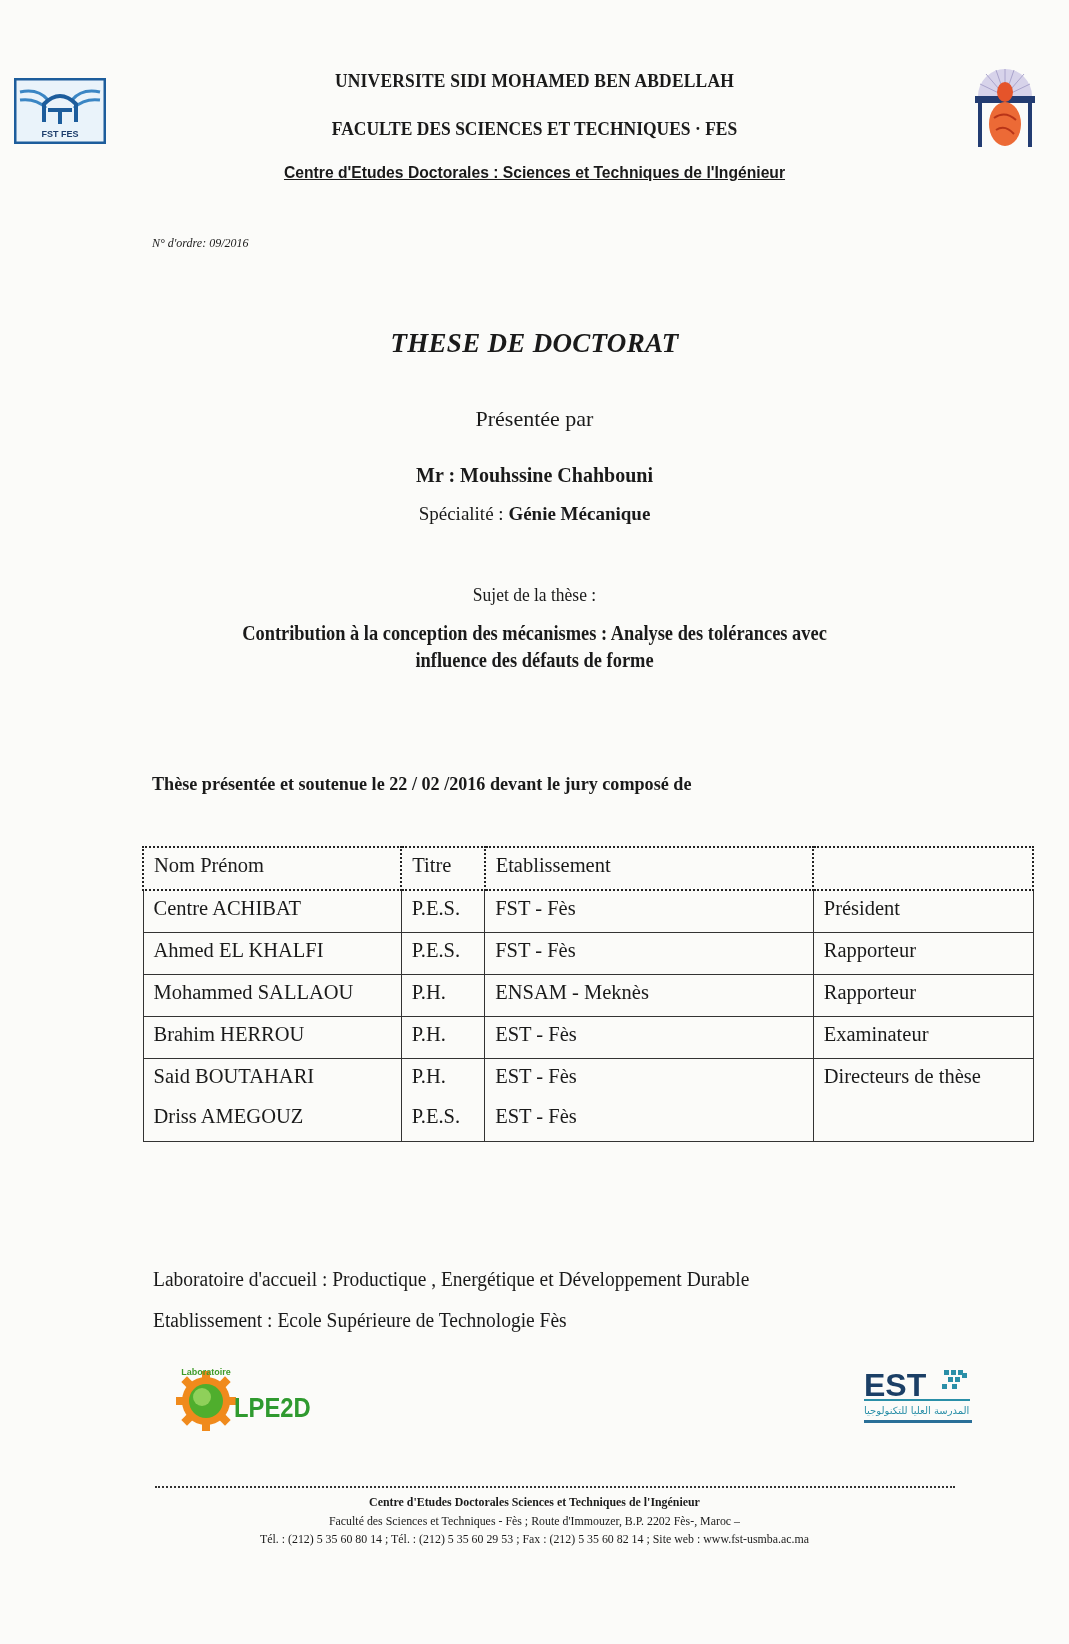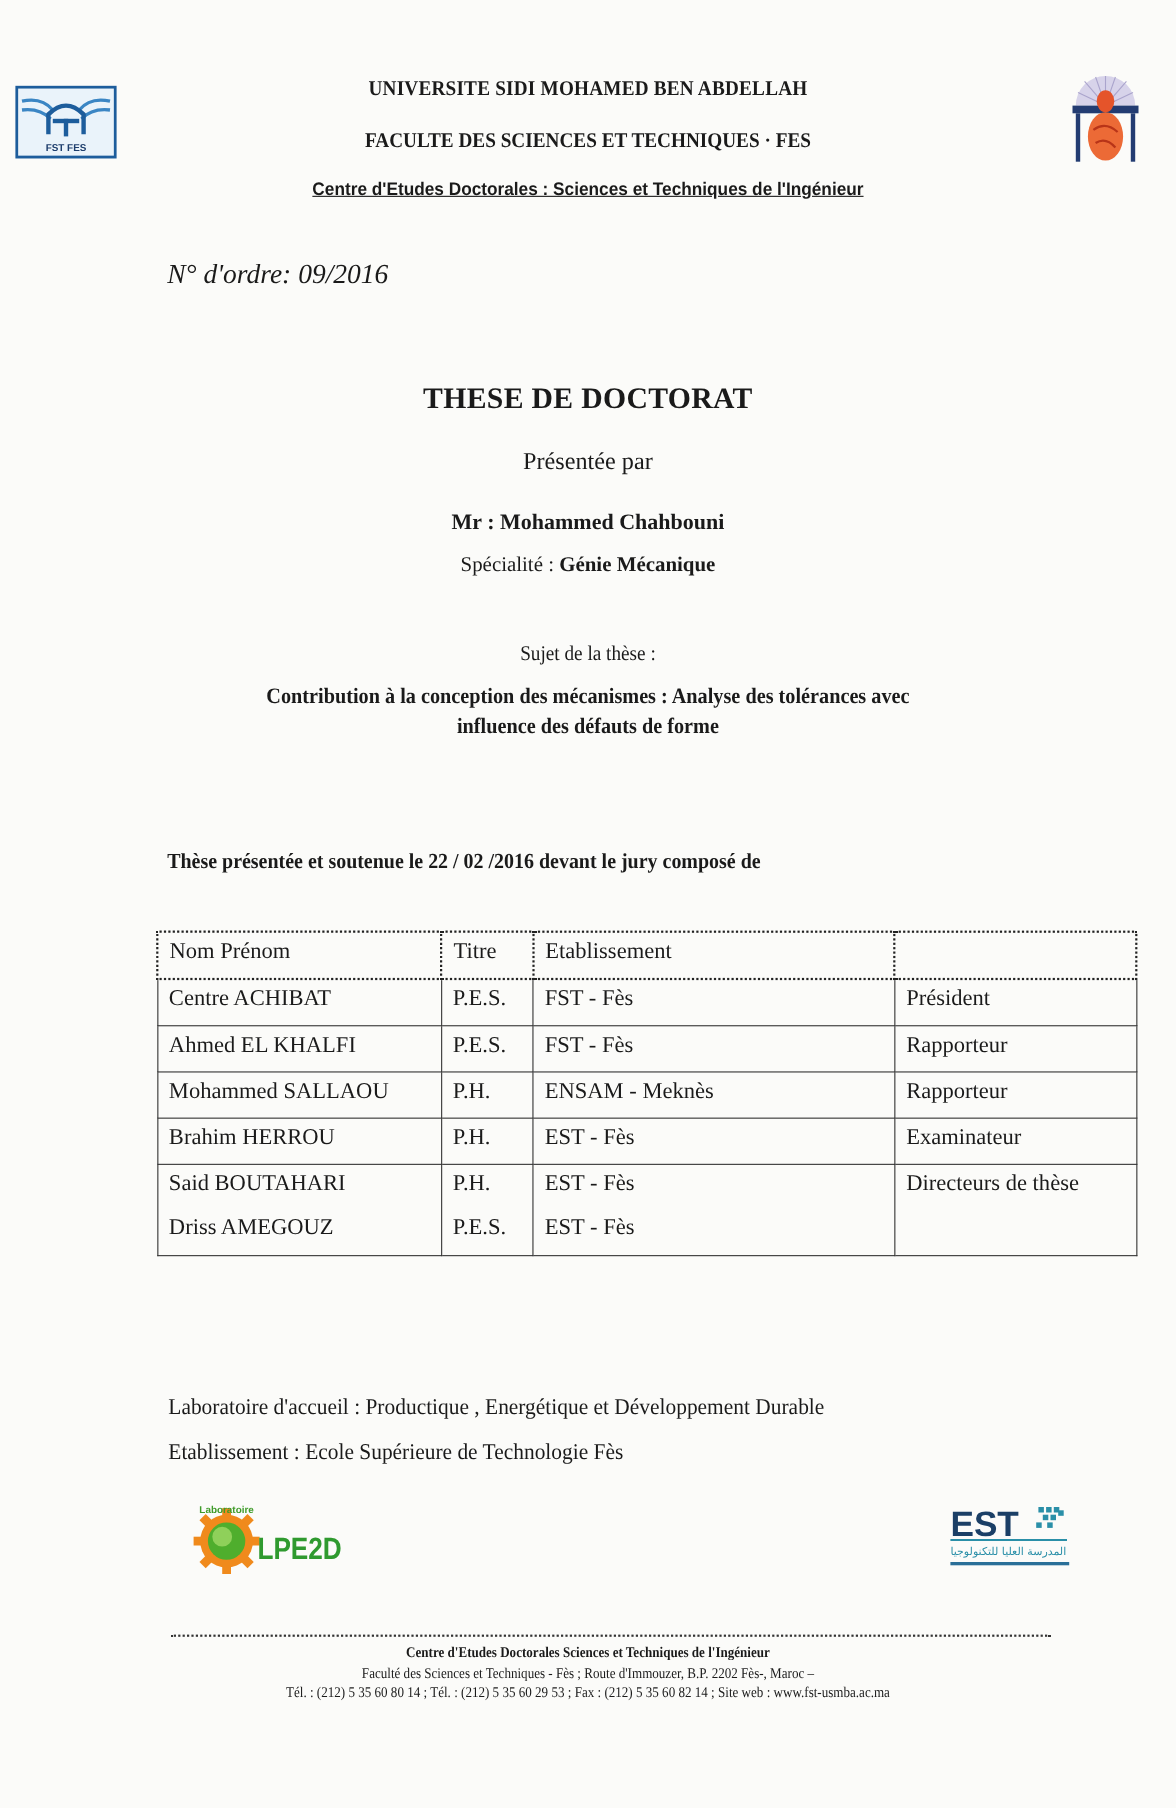--- a/index.html
+++ b/index.html
@@ -13,23 +13,23 @@
   .center { left: 0; width: 1069px; text-align: center; }
 
   
   .hdr-univ { top: 70px; font-size: 19px; font-weight: bold; letter-spacing: 0.2px; transform: scaleX(0.92); }
   .hdr-fac { top: 118px; font-size: 19px; font-weight: bold; transform: scaleX(0.92); }
   .hdr-ced { top: 163px; font-family: "Liberation Sans", sans-serif; font-size: 16.5px; font-weight: bold; text-decoration: underline; transform: scaleX(0.95); }
 
   .logo-left { left: 14px; top: 78px; width: 92px; height: 66px; }
   .logo-right { left: 972px; top: 62px; width: 66px; height: 90px; }
 
-  .order { left: 152px; top: 236px; font-style: italic; font-size: 25px; }
-
-  .title { top: 347px; font-family: "Liberation Serif", serif; font-weight: bold; font-size: 27px; letter-spacing: 0.3px; }
+  .order { left: 152px; top: 236px; font-style: italic; font-size: 12px; }
+
+  .title { top: 328px; font-family: "Liberation Serif", serif; font-weight: bold; font-size: 27px; letter-spacing: 0.3px; font-style: italic; }
   .presented { top: 406px; font-size: 22px; }
   .author { top: 464px; font-size: 20px; font-weight: bold; }
   .specialite { top: 503px; font-size: 19px; }
   .specialite b { font-weight: bold; }
 
   .subject-label { top: 584px; font-size: 19px; transform: scaleX(0.92); }
   .subject { top: 620px; font-size: 20px; font-weight: bold; line-height: 27px; transform: scaleX(0.92); }
 
   .defense { left: 152px; top: 773px; font-size: 19.5px; font-weight: bold; transform-origin: left; transform: scaleX(0.93); }
 
@@ -100,21 +100,21 @@
 </div>
 
 <div class="abs center hdr-univ">UNIVERSITE SIDI MOHAMED BEN ABDELLAH</div>
 <div class="abs center hdr-fac">FACULTE DES SCIENCES ET TECHNIQUES · FES</div>
 <div class="abs center hdr-ced">Centre d'Etudes Doctorales : Sciences et Techniques de l'Ingénieur</div>
 
 <div class="abs order">N° d'ordre: 09/2016</div>
 
 <div class="abs center title">THESE DE DOCTORAT</div>
 <div class="abs center presented">Présentée par</div>
-<div class="abs center author">Mr : Mohammed Chahbouni</div>
+<div class="abs center author">Mr : Mouhssine Chahbouni</div>
 <div class="abs center specialite">
   <span>Spécialité : </span><b>Génie Mécanique</b>
 </div>
 
 <div class="abs center subject-label">Sujet de la thèse :</div>
 <div class="abs center subject">
   <div>Contribution à la conception des mécanismes : Analyse des tolérances avec</div>
   <div>influence des défauts de forme</div>
 </div>
 

